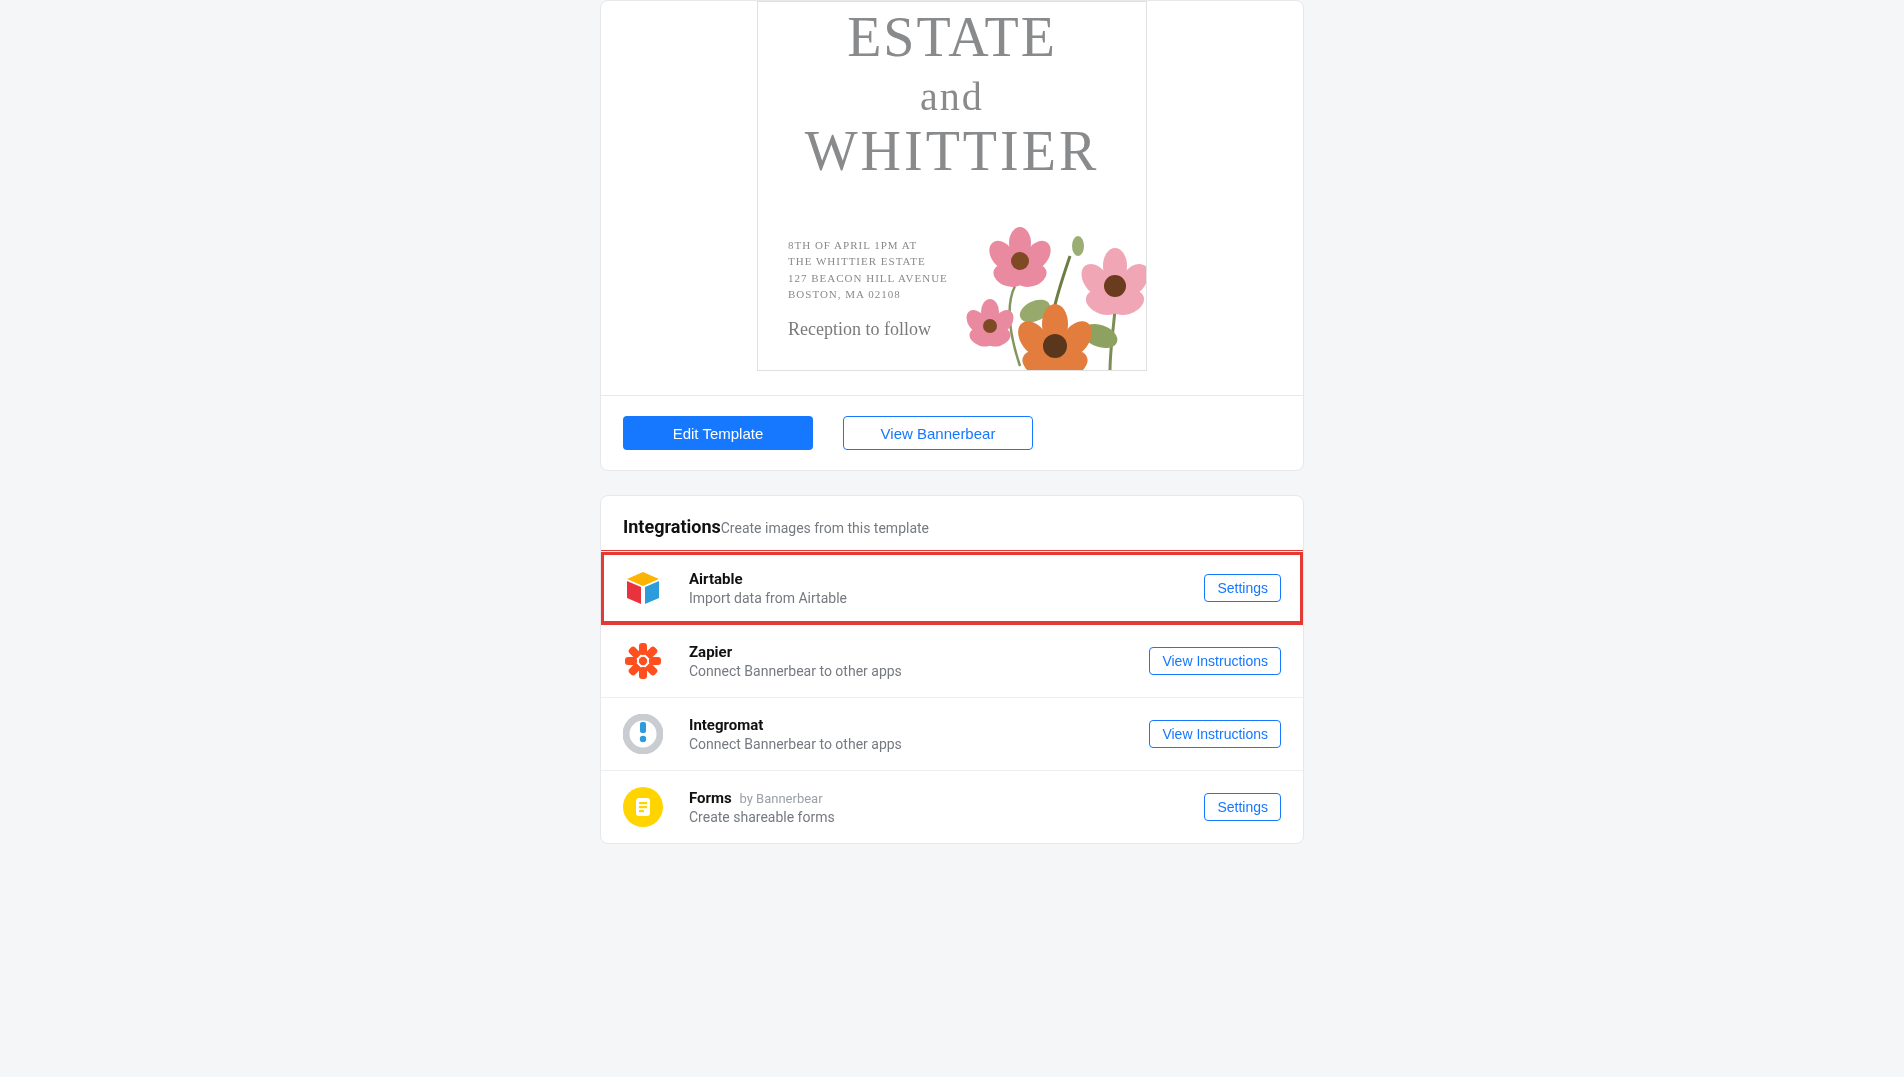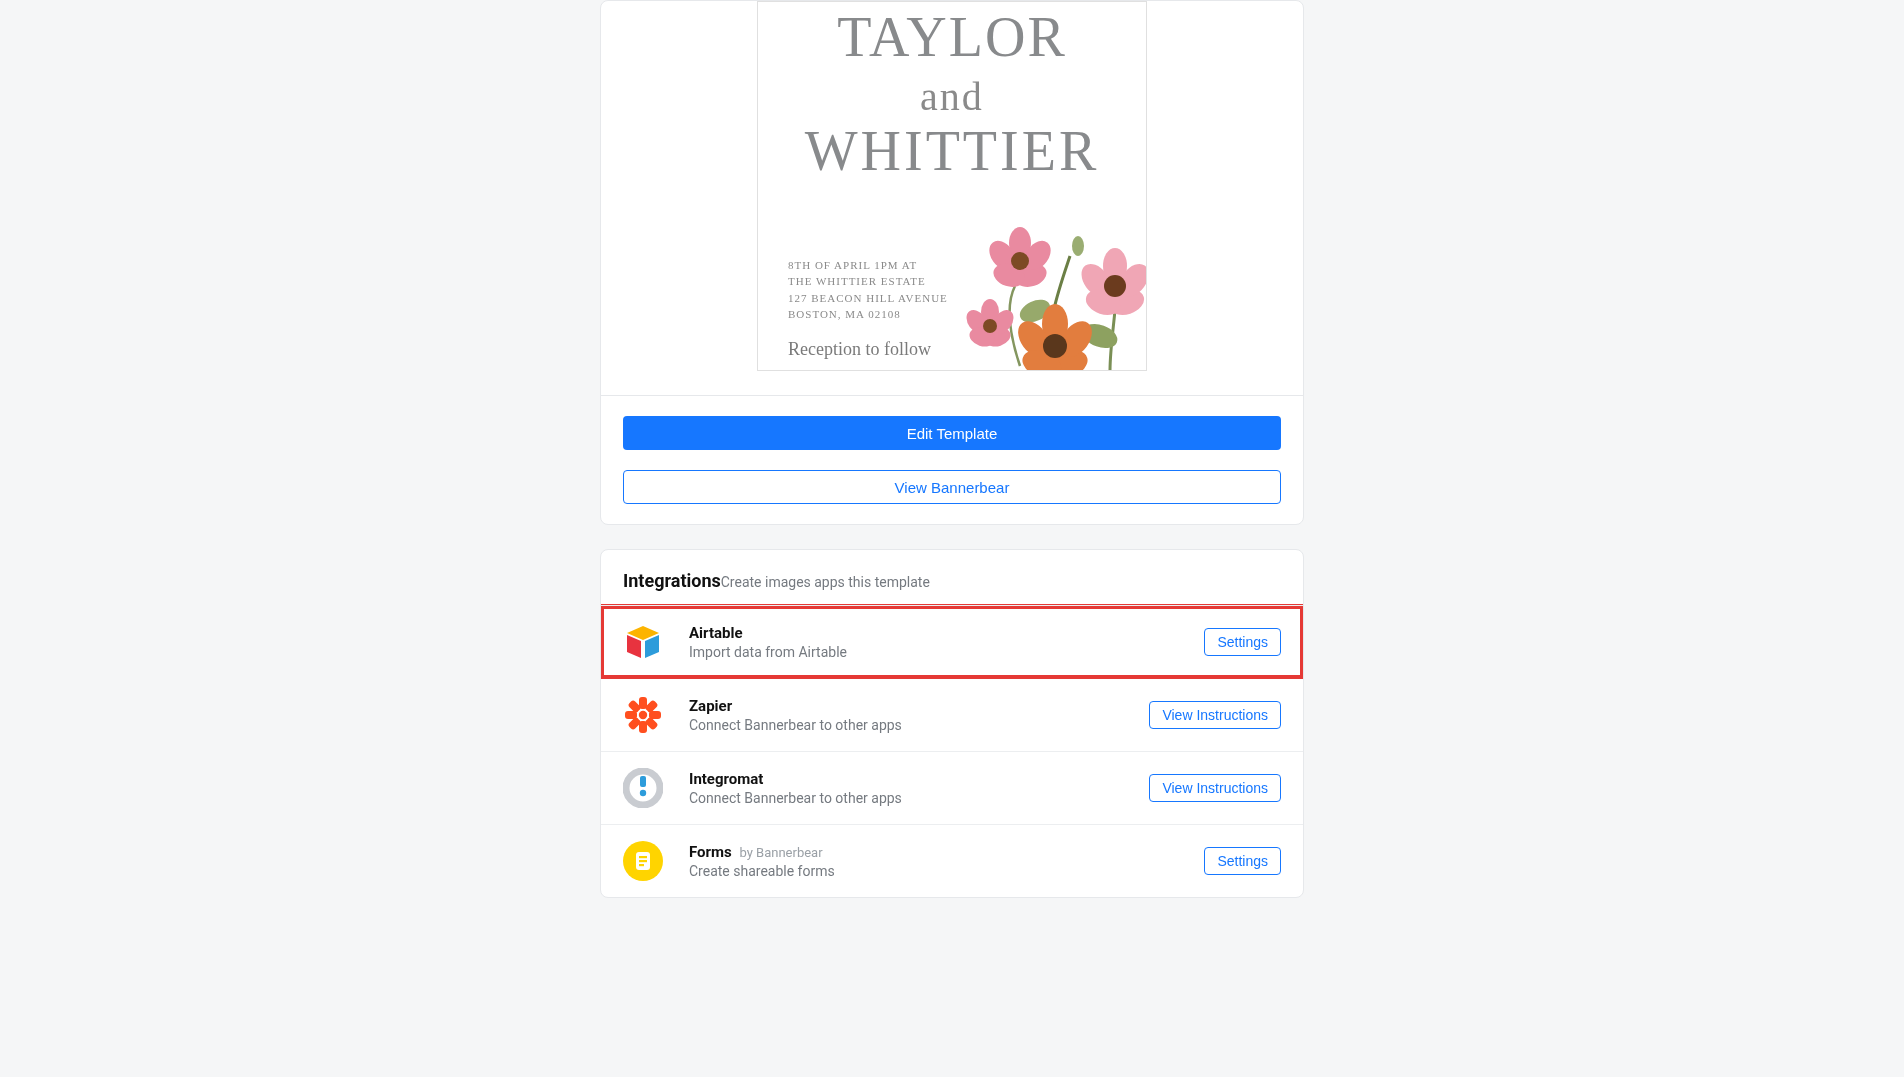--- a/index.html
+++ b/index.html
@@ -12,25 +12,25 @@
 .template-card { margin-bottom: 24px; }
 .preview-area { display: flex; justify-content: center; padding: 0 0 24px 0; }
 .invitation {
   width: 390px; height: 370px; background: #fff; border: 1px solid #e0e0e0; position: relative;
   padding: 0 30px 14px 30px; overflow: hidden;
 }
 .inv-names { text-align: center; font-family: "Didot", "Bodoni MT", Georgia, serif; color: #888a8c; letter-spacing: 2px; }
 .inv-name1 { font-size: 56px; font-weight: 400; line-height: 1.05; padding-top: 6px; }
 .inv-and  { font-family: "Snell Roundhand", "Brush Script MT", "Segoe Script", cursive; font-size: 40px; color: #8a8a8a; margin: 6px 0 2px; }
 .inv-name2 { font-size: 56px; font-weight: 400; line-height: 1.05; letter-spacing: 3px;}
-.inv-details { margin-top: 76px; font-family: Georgia, serif; font-size: 11px; letter-spacing: 1px; color: #8a8a8a; line-height: 1.5; text-transform: uppercase;}
+.inv-details { margin-top: 56px; font-family: Georgia, serif; font-size: 11px; letter-spacing: 1px; color: #8a8a8a; line-height: 1.5; text-transform: uppercase;}
 .inv-reception { margin-top: 16px; font-family: "Snell Roundhand","Segoe Script", cursive; font-size: 18px; color: #7a7a7a; }
 .flowers { position: absolute; right: -4px; bottom: -6px; width: 190px; height: 160px; }
 
-.actions-bar { border-top: 1px solid #e6e8eb; padding: 20px 22px; display: flex; gap: 20px; flex-direction: column; }
+.actions-bar { border-top: 1px solid #e6e8eb; padding: 20px 22px; display: flex; gap: 30px; }
 .btn { display: inline-flex; align-items: center; justify-content: center; height: 34px; padding: 0 22px; border-radius: 4px; font-size: 15px; font-weight: 500; cursor: pointer; border: 1px solid transparent; }
 .btn-primary { background: #1677ff; color: #fff; min-width: 190px; }
 .btn-outline { background: #fff; color: #1677ff; border-color: #1677ff; min-width: 190px; }
 .btn-outline-sm { background:#fff; color:#1677ff; border:1px solid #1677ff; height:28px; padding:0 12px; border-radius:4px; font-size:14px; cursor:pointer; }
 
 
 .section-header { display:flex; justify-content: flex-start; align-items: baseline; padding: 20px 22px 14px; }
 .section-title { font-size: 18px; font-weight: 700; color: #111; }
 .section-sub   { font-size: 14px; color: #757a80; }
 
@@ -44,21 +44,21 @@
 </style>
 </head>
 <body>
 <div class="page">
 <div class="container">
 
   <div class="card template-card">
     <div class="preview-area">
       <div class="invitation">
         <div class="inv-names">
-          <div class="inv-name1">TAYLOR</div>
+          <div class="inv-name1">ESTATE</div>
           <div class="inv-and">and</div>
           <div class="inv-name2">WHITTIER</div>
         </div>
         <div class="inv-details">
           <div>8TH OF APRIL 1PM AT</div>
           <div>THE WHITTIER ESTATE</div>
           <div>127 BEACON HILL AVENUE</div>
           <div>BOSTON, MA 02108</div>
         </div>
         <div class="inv-reception">Reception to follow</div>
@@ -118,21 +118,21 @@
     </div>
     <div class="actions-bar">
       <button class="btn btn-primary">Edit Template</button>
       <button class="btn btn-outline">View Bannerbear</button>
     </div>
   </div>
 
   <div class="card">
     <div class="section-header">
       <div class="section-title">Integrations</div>
-      <div class="section-sub">Create images apps this template</div>
+      <div class="section-sub">Create images from this template</div>
     </div>
 
     <div class="int-row highlight">
       <div class="int-logo">
         <svg width="40" height="40" viewBox="0 0 40 40">
           <polygon points="20,4 36,11 20,18 4,11" fill="#fcb400"></polygon>
           <polygon points="4,13 18,19 18,36 4,30" fill="#e8333f"></polygon>
           <polygon points="36,13 22,19 22,36 36,30" fill="#2d9cdb"></polygon>
         </svg>
       </div>

